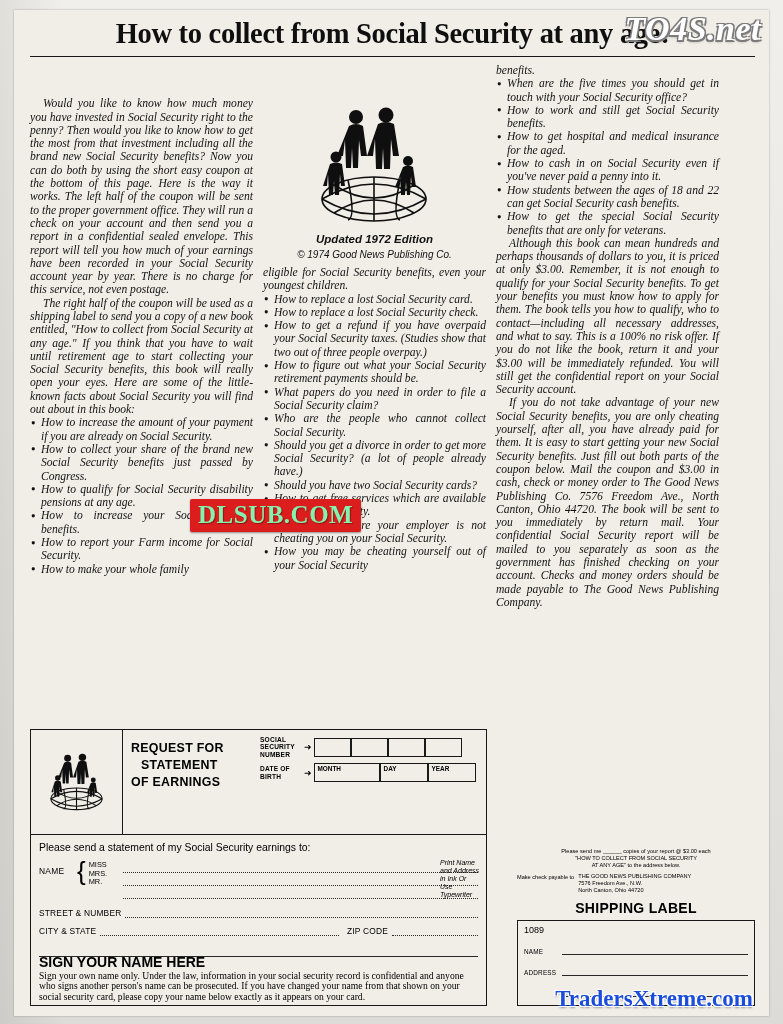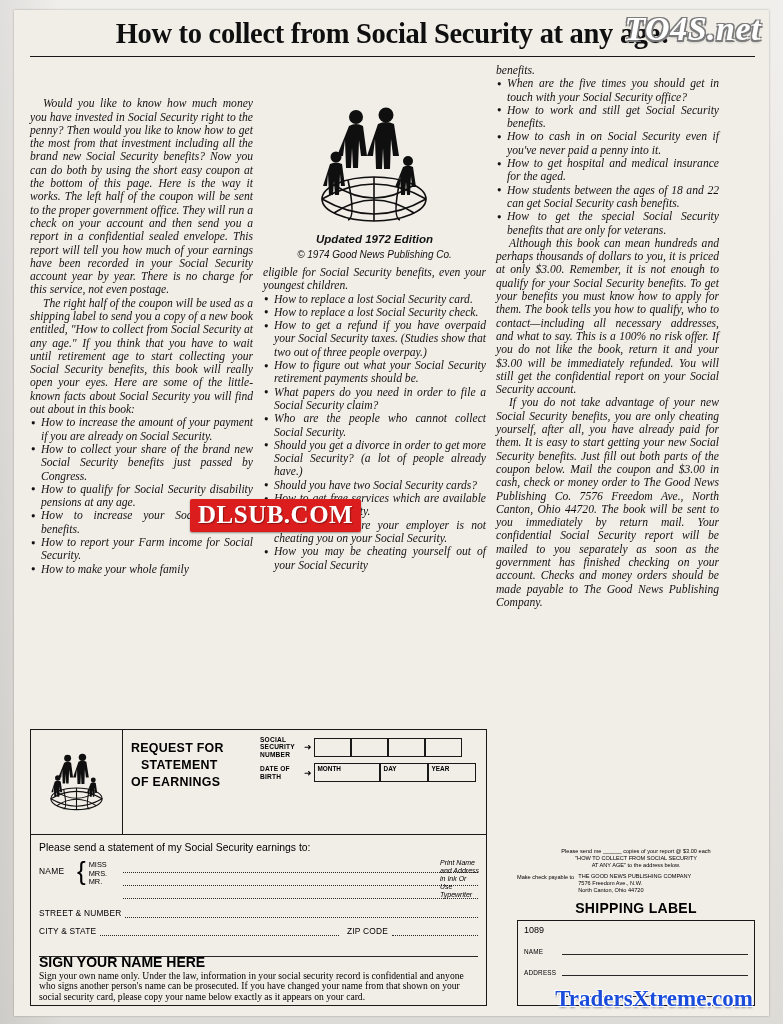--- a/index.html
+++ b/index.html
@@ -258,21 +258,21 @@
       -1.5px -1.5px 0 #7b7b7b, 1.5px -1.5px 0 #7b7b7b,
       -1.5px 1.5px 0 #7b7b7b, 1.5px 1.5px 0 #7b7b7b,
       0 2px 3px rgba(0,0,0,.35);
     letter-spacing:.5px;
     pointer-events:none;
   }
   .wm-mid{
     position:absolute;
     left:176px;top:489px;
     background:#d91f1f;
-    color:#ffffff;
+    color:#86efac;
     font-family:"Liberation Serif", serif;
     font-weight:bold;
     font-size:25px;
     letter-spacing:.5px;
     padding:2px 8px 3px 8px;
     border-radius:2px;
     box-shadow:0 1px 2px rgba(0,0,0,.4);
     text-shadow:1px 1px 1px rgba(0,0,0,.35);
     pointer-events:none;
   }
@@ -359,22 +359,22 @@
         <li>How to make sure your employer is not cheating you on your Social Security.</li>
         <li>How you may be cheating yourself out of your Social Security</li>
       </ul>
     </div>
 
     <div class="col c3">
       <p class="noind">benefits.</p>
       <ul class="bullets">
         <li>When are the five times you should get in touch with your Social Security office?</li>
         <li>How to work and still get Social Security benefits.</li>
+        <li>How to get hospital and medical insurance for the aged.</li>
         <li>How to cash in on Social Security even if you've never paid a penny into it.</li>
-        <li>How to get hospital and medical insurance for the aged.</li>
         <li>How students between the ages of 18 and 22 can get Social Security cash benefits.</li>
         <li>How to get the special Social Security benefits that are only for veterans.</li>
       </ul>
       <p>Although this book can mean hundreds and perhaps thousands of dollars to you, it is priced at only $3.00. Remember, it is not enough to qualify for your Social Security benefits. To get your benefits you must know how to apply for them. The book tells you how to qualify, who to contact—including all necessary addresses, and what to say. This is a 100% no risk offer. If you do not like the book, return it and your $3.00 will be immediately refunded. You will still get the confidential report on your Social Security account.</p>
       <p>If you do not take advantage of your new Social Security benefits, you are only cheating yourself, after all, you have already paid for them. It is easy to start getting your new Social Security benefits. Just fill out both parts of the coupon below. Mail the coupon and $3.00 in cash, check or money order to The Good News Publishing Co. 7576 Freedom Ave., North Canton, Ohio 44720. The book will be sent to you immediately by return mail. Your confidential Social Security report will be mailed to you separately as soon as the government has finished checking on your account. Checks and money orders should be made payable to The Good News Publishing Company.</p>
     </div>
   </div>
 
   <div class="coupon">
     <div class="coupon-top">

